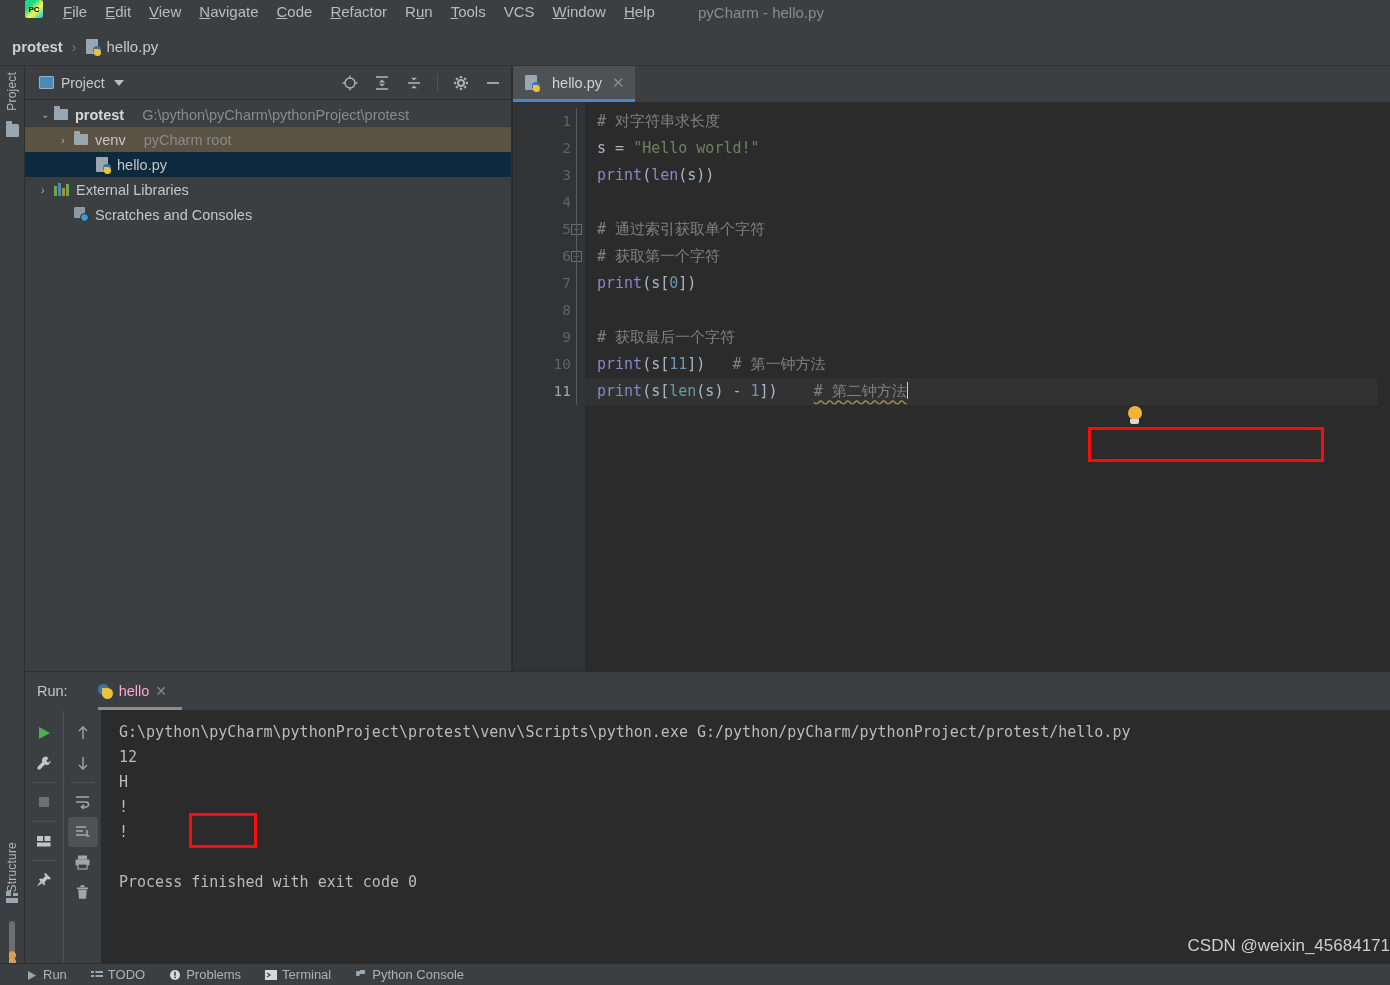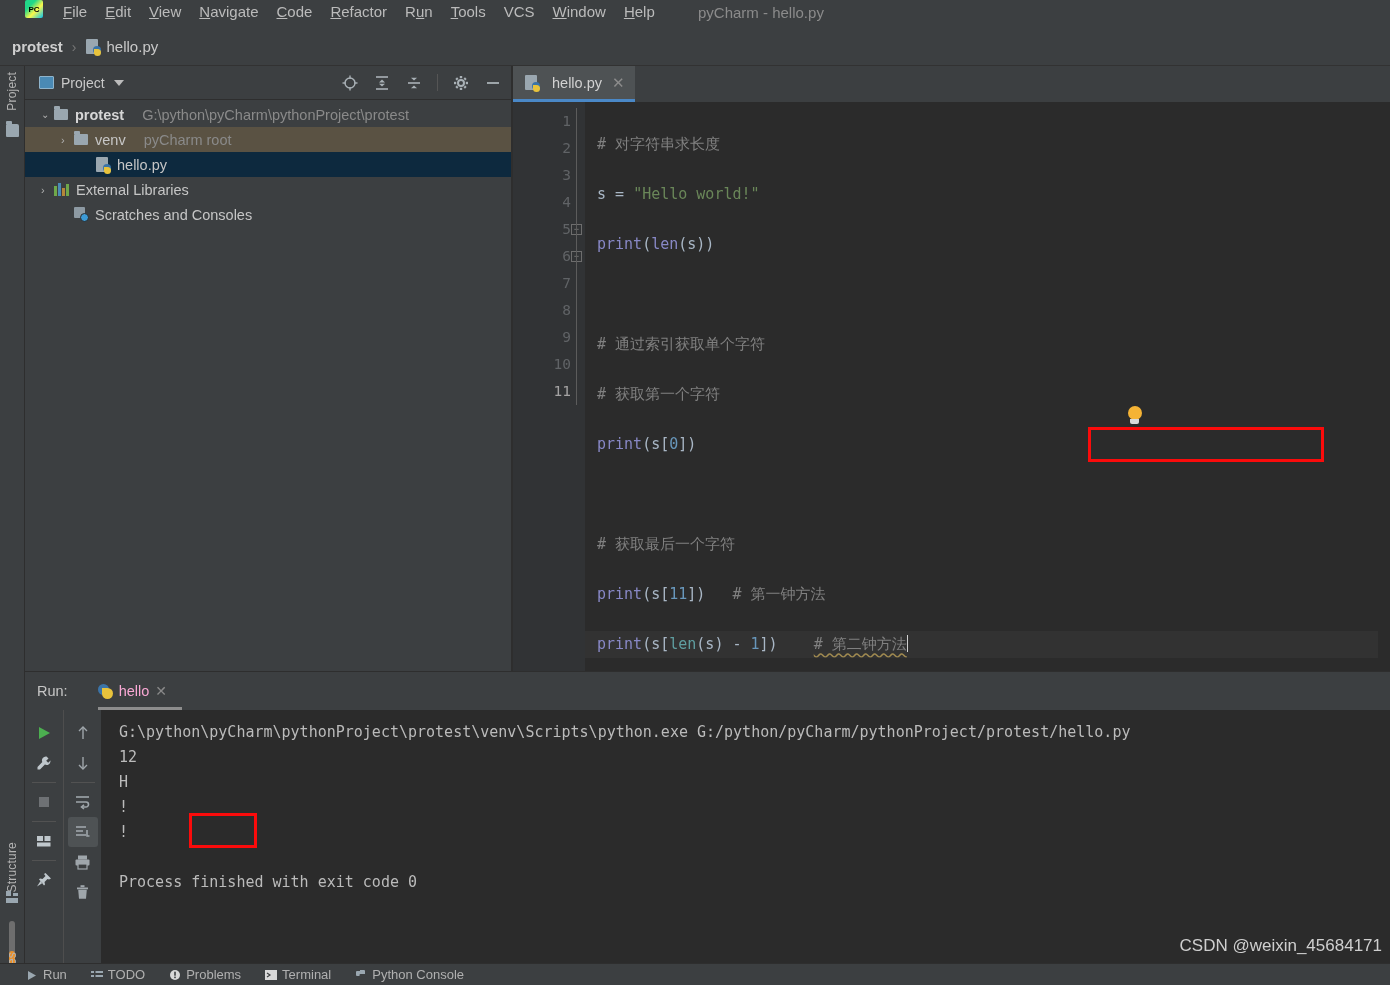--- a/index.html
+++ b/index.html
@@ -163,21 +163,20 @@
     position: absolute; right: 3px; width: 11px; height: 11px;
     border: 1px solid #6d6d6d; background: #313335; color: #8a8a8a;
     font-size: 9px; line-height: 9px; text-align: center;
   }
   .foldline { position: absolute; right: 8px; width: 1px; background: #5c5c5c; }
   .codecol { flex: 1; padding-top: 6px; position: relative; background: #2b2b2b; }
   .cline {
     height: 27px; line-height: 27px; white-space: pre;
     font-family: "DejaVu Sans Mono", monospace; font-size: 15px; padding-left: 12px;
     color: #a9b7c6;
-    margin-top: 23px;
   }
   .cline.cur { background: #323232; }
   .cmt { color: #808080; }
   .str { color: #6a8759; }
   .fn  { color: #8888c6; }
   .num { color: #6897bb; }
   .brk { color: #5f9ea0; }
   .var { color: #a9b7c6; }
   .cmt-err { color: #808080; text-decoration: underline wavy #a08a50; text-underline-offset: 3px; }
   .caret-bar {
@@ -231,21 +230,21 @@
   .console {
     flex: 1; background: #2b2b2b; padding: 10px 0 0 18px; position: relative;
     font-family: "DejaVu Sans Mono", monospace; font-size: 15px; color: #bbbbbb;
   }
   .conline { height: 25px; line-height: 25px; white-space: pre; }
   .redbox-console {
     position: absolute; left: 88px; top: 103px; width: 68px; height: 35px;
     border: 3px solid #fb0b0b; pointer-events: none;
   }
   .watermark {
-    position: absolute; right: 8px; bottom: 8px; font-size: 17px; color: #cfcfcf;
+    position: absolute; right: 0; bottom: 8px; font-size: 17px; color: #cfcfcf;
     font-family: "Liberation Sans", sans-serif;
   }
 
   
   .statusbar {
     position: absolute; left: 0; top: 963px; width: 1390px; height: 22px; background: #3c3f41;
     border-top: 1px solid #2e2e2e; display: flex; align-items: center;
   }
   .sb-item {
     display: flex; align-items: center; gap: 5px; font-size: 13px; color: #b0b0b0;

